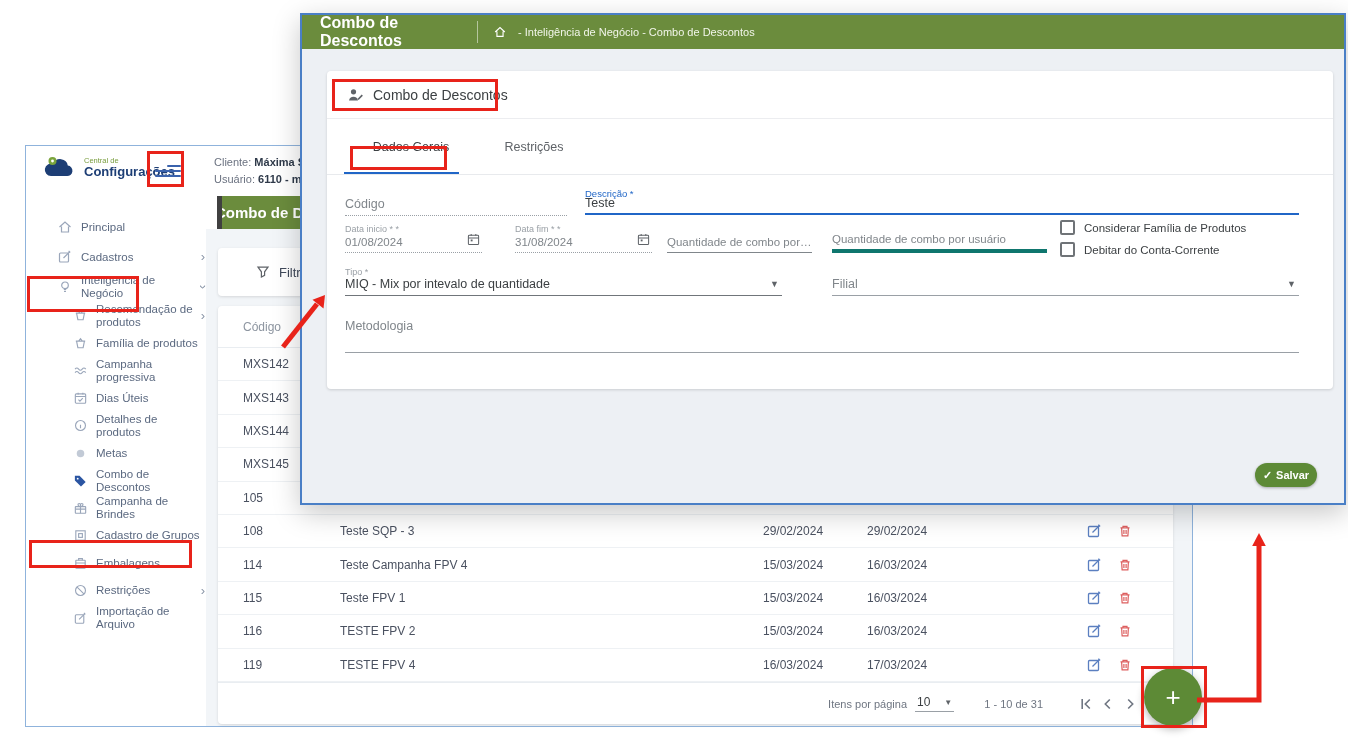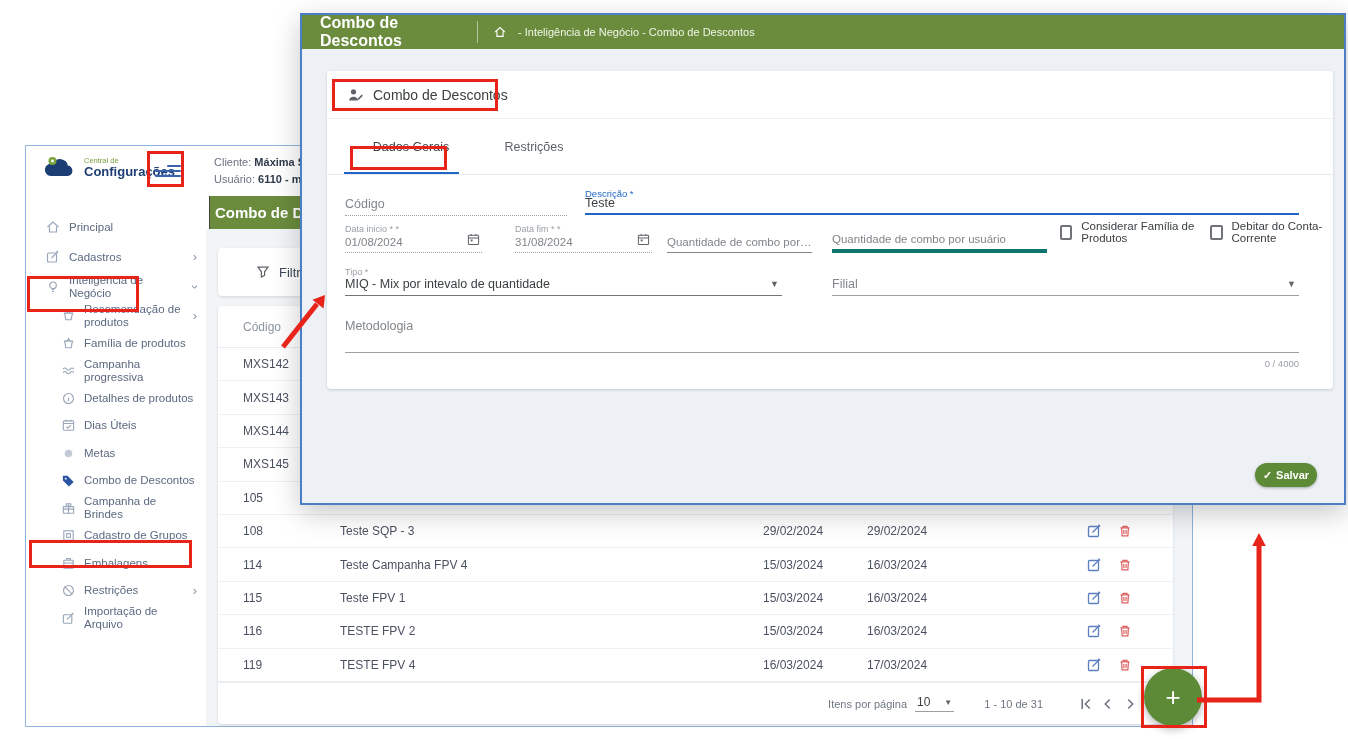--- a/index.html
+++ b/index.html
@@ -16,21 +16,21 @@
 .brand-bottom{font-size:13px;font-weight:bold;color:#1d3e75}
 .hamburger{position:absolute;left:127px;top:13px;width:30px;height:24px;padding:3px 2px;background:transparent;border:none;cursor:pointer}
 .hamburger i{display:block;height:2px;background:#3a62ad;border-radius:1px;margin:3px 0}
 .hamburger i:first-child{width:55%;margin-left:auto}
 .hamburger i:not(:first-child){width:100%}
 .client{position:absolute;left:188px;top:8px;font-size:11px;color:#6b7280;line-height:17px;white-space:nowrap}
 .client b{color:#2f3a4a}
 .greenbar{position:absolute;left:180px;top:50px;right:0;height:33px;background:#6b8c3d;color:#fff;font-weight:bold;font-size:15px;display:flex;align-items:center;padding-left:9px;white-space:nowrap;overflow:hidden}
 
 
-.sidebar{position:absolute;left:4px;top:50px;width:180px;bottom:0;background:#fff;border-right:1px solid #404040;padding-top:16px;overflow:hidden}
+.sidebar{position:absolute;left:16px;top:50px;width:180px;bottom:0;background:#fff;border-right:5px solid #404040;padding-top:16px;overflow:hidden}
 .si{display:flex;align-items:center;min-height:30px;padding:0 12px 0 15px;color:#5b6980;font-size:11.5px;gap:8px;cursor:pointer}
 .si .ic{flex:0 0 16px;width:16px;color:#9aa6ba;display:flex;align-items:center;justify-content:center}
 .si .lbl{flex:1;line-height:13px}
 .si .chev{color:#8a96a8;font-size:13px;line-height:10px}
 .chev.down{display:inline-block;transform:rotate(90deg)}
 .si.sub{padding-left:31px;min-height:27.5px}
 .si.sub .ic{flex-basis:15px;width:15px}
 
 
 .content{position:absolute;left:180px;top:83px;right:0;bottom:0;background:#f2f5f8}
@@ -72,21 +72,21 @@
 .f-codigo{left:18px;top:122px;width:222px;height:23px;border-bottom:1px dotted #9aa0a6}
 .f-desc{left:258px;top:117px;width:714px;height:27px;border-bottom:2px solid #2066c7}
 .f-desc .flabel{color:#2066c7;font-size:9.5px}
 .f-desc .fvalue{font-size:12.5px;color:#3c4043;bottom:3px}
 .f-dini{left:18px;top:153px;width:137px;height:29px;border-bottom:1px dotted #9aa0a6}
 .f-dfim{left:188px;top:153px;width:137px;height:29px;border-bottom:1px dotted #9aa0a6}
 .cal{position:absolute;right:2px;bottom:6px}
 .f-qtdc{left:340px;top:153px;width:145px;height:29px;border-bottom:1px solid #80868b}
 .f-qtdu{left:505px;top:153px;width:215px;height:29px;border-bottom:4px solid #0f766e}
 .f-qtdc .ph,.f-qtdu .ph{font-size:11.5px}
-.checks{position:absolute;left:733px;top:149px;display:flex;gap:7px}
+.checks{position:absolute;left:733px;top:149px;display:flex;flex-direction:column;gap:7px}
 .checkrow{display:flex;align-items:center;gap:9px;font-size:11.5px;color:#3c4043;cursor:pointer}
 .cbox{width:15px;height:15px;border:2px solid #6f7377;border-radius:2px;background:#fff}
 .f-tipo{left:18px;top:196px;width:437px;height:29px;border-bottom:1px solid #70757a}
 .f-tipo .fvalue{font-size:12.5px;color:#3c4043}
 .f-filial{left:505px;top:196px;width:467px;height:29px;border-bottom:1px solid #9aa0a6}
 .sel-caret{position:absolute;right:3px;bottom:6px;font-size:9px;color:#5f6368}
 .f-met{left:18px;top:244px;width:954px;height:38px;border-bottom:1px solid #9aa0a6}
 .f-met .ph{top:4px;bottom:auto}
 .f-counter{position:absolute;left:18px;top:287px;width:954px;text-align:right;font-size:9.5px;color:#9aa0a6}
 .save-btn{position:absolute;left:953px;top:448px;width:62px;height:24px;border-radius:12px;background:#5d8a36;color:#fff;font-size:11px;font-weight:bold;display:flex;align-items:center;justify-content:center;gap:4px;border:none;cursor:pointer;box-shadow:0 1px 3px rgba(0,0,0,.3)}
@@ -185,34 +185,34 @@
       <span class="ic">
           <svg width="15" height="15" viewBox="0 0 16 16" fill="none" stroke="currentColor" stroke-width="1.2">
             <path d="M2.2 6.5 q1.9-2.4 3.8 0 t3.8 0 t3.8 0 M2.2 10.2 q1.9-2.4 3.8 0 t3.8 0 t3.8 0"></path>
           </svg>
         </span>
       <span class="lbl">Campanha progressiva</span>
     </div>
     <div class="si sub">
       <span class="ic">
           <svg width="15" height="15" viewBox="0 0 16 16" fill="none" stroke="currentColor" stroke-width="1.2">
+            <rect x="2.5" y="3" width="11" height="10" rx="1"></rect>
+            <path d="M2.5 5.8 h11 M5.5 1.8 v2 M10.5 1.8 v2 M5.8 9.3 l1.6 1.6 3-3.2"></path>
+          </svg>
+        </span>
+      <span class="lbl">Dias Úteis</span>
+    </div>
+    <div class="si sub">
+      <span class="ic">
+          <svg width="15" height="15" viewBox="0 0 16 16" fill="none" stroke="currentColor" stroke-width="1.2">
             <circle cx="8" cy="8" r="5.3"></circle>
             <path d="M8 7.3 V11 M8 5.2 v.2"></path>
           </svg>
         </span>
       <span class="lbl">Detalhes de produtos</span>
-    </div>
-    <div class="si sub">
-      <span class="ic">
-          <svg width="15" height="15" viewBox="0 0 16 16" fill="none" stroke="currentColor" stroke-width="1.2">
-            <rect x="2.5" y="3" width="11" height="10" rx="1"></rect>
-            <path d="M2.5 5.8 h11 M5.5 1.8 v2 M10.5 1.8 v2 M5.8 9.3 l1.6 1.6 3-3.2"></path>
-          </svg>
-        </span>
-      <span class="lbl">Dias Úteis</span>
     </div>
     <div class="si sub">
       <span class="ic">
           <svg width="15" height="15" viewBox="0 0 16 16">
             <circle cx="8" cy="8" r="4" fill="#c2cad6"></circle>
           </svg>
         </span>
       <span class="lbl">Metas</span>
     </div>
     <div class="si sub">
@@ -576,21 +576,20 @@
       <span class="fvalue">MIQ - Mix por intevalo de quantidade</span>
       <span class="sel-caret">▼</span>
     </div>
     <div class="field f-filial">
       <span class="ph">Filial</span>
       <span class="sel-caret">▼</span>
     </div>
     <div class="field f-met">
       <span class="ph">Metodologia</span>
     </div>
-    <div class="f-counter">0 / 4000</div>
   </div>
 
   <button class="save-btn">
     <span>✓</span>
     <span>Salvar</span>
   </button>
 </div>
 
 <div class="rbox rb-menu"></div>
 <div class="rbox rb-intel"></div>

